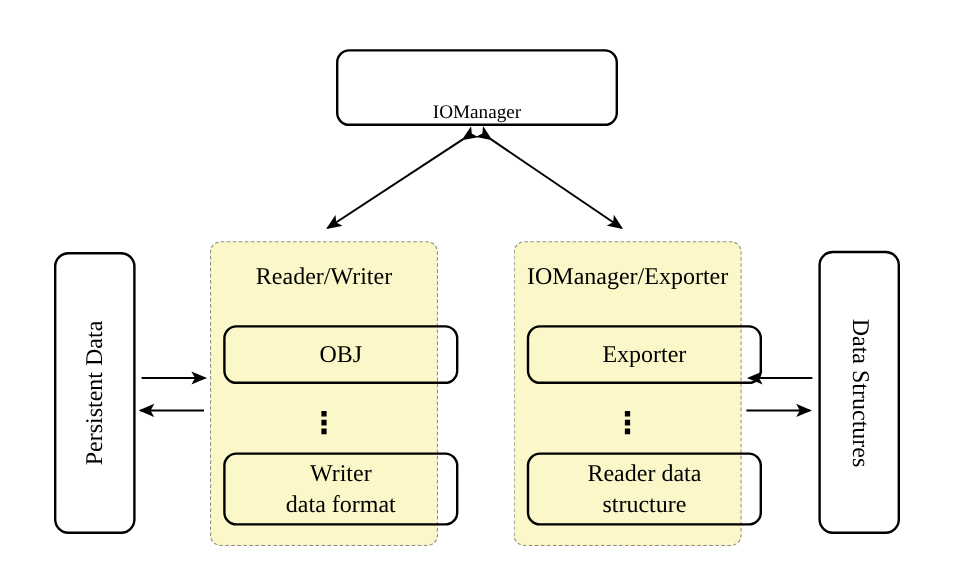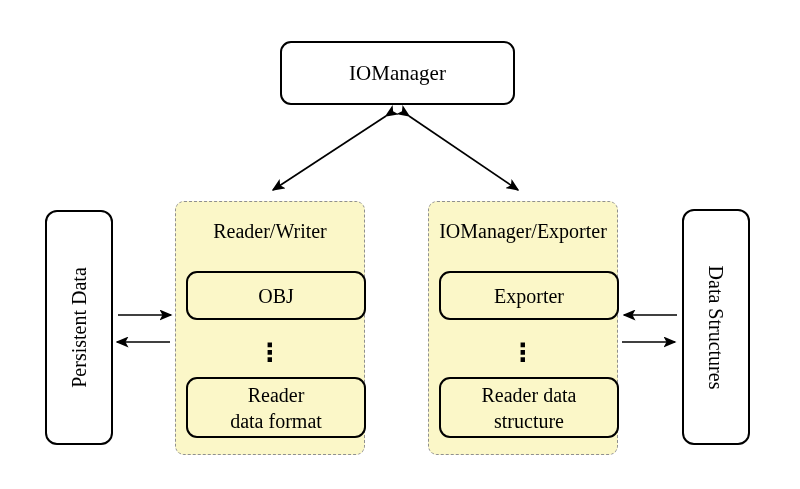--- a/index.html
+++ b/index.html
@@ -14,32 +14,32 @@
     position:relative;width:800px;height:489px;background:var(--page-bg);
     font-family:"Liberation Serif","DejaVu Serif",serif;color:var(--text);
     overflow:hidden;
   }
   .arrows{position:absolute;left:0;top:0;width:800px;height:489px;pointer-events:none;}
   .box{
     position:absolute;box-sizing:border-box;background:var(--page-bg);
     border:2.5px solid var(--box-border);border-radius:11px;
     display:flex;align-items:center;justify-content:center;
   }
-  .io{left:280px;top:41px;width:235px;height:64px;font-size:21px;}
+  .io{left:280px;top:41px;width:235px;height:64px;font-size:16px;align-items:flex-end;}
   .group{
     position:absolute;box-sizing:border-box;top:201px;width:190px;height:254px;
     background:var(--group-fill);border:1.6px dashed var(--group-border);border-radius:9px;
   }
   .group.gl{left:175px;}
   .group.gr{left:428px;}
   .gtitle{
     position:absolute;left:0;right:0;top:18px;text-align:center;font-size:20px;white-space:nowrap;font-family:Liberation Serif, serif;
   }
   .inner{
-    position:absolute;box-sizing:border-box;left:10px;width:180px;
+    position:absolute;box-sizing:border-box;left:10px;width:196px;
     background:transparent;border:2.6px solid var(--box-border);border-radius:11px;
     display:flex;flex-direction:column;align-items:center;justify-content:center;
     font-size:20px;line-height:1.3;text-align:center;
   }
   .inner.one{top:69px;height:49px;}
   .inner.two{top:175px;height:61px;}
   .dots{
     position:absolute;left:0;right:0;top:130px;height:40px;
     display:flex;align-items:center;justify-content:center;
     font-family:"DejaVu Sans",sans-serif;font-size:25px;font-weight:bold;
@@ -80,21 +80,21 @@
     <span>IOManager</span>
   </div>
 
   <div class="group gl">
     <div class="gtitle">Reader/Writer</div>
     <div class="inner one">
       <span>OBJ</span>
     </div>
     <div class="dots">⋮</div>
     <div class="inner two">
-      <span>Reader</span>
+      <span>Writer</span>
       <span>data format</span>
     </div>
   </div>
 
   <div class="group gr">
     <div class="gtitle">IOManager/Exporter</div>
     <div class="inner one">
       <span>Exporter</span>
     </div>
     <div class="dots">⋮</div>

